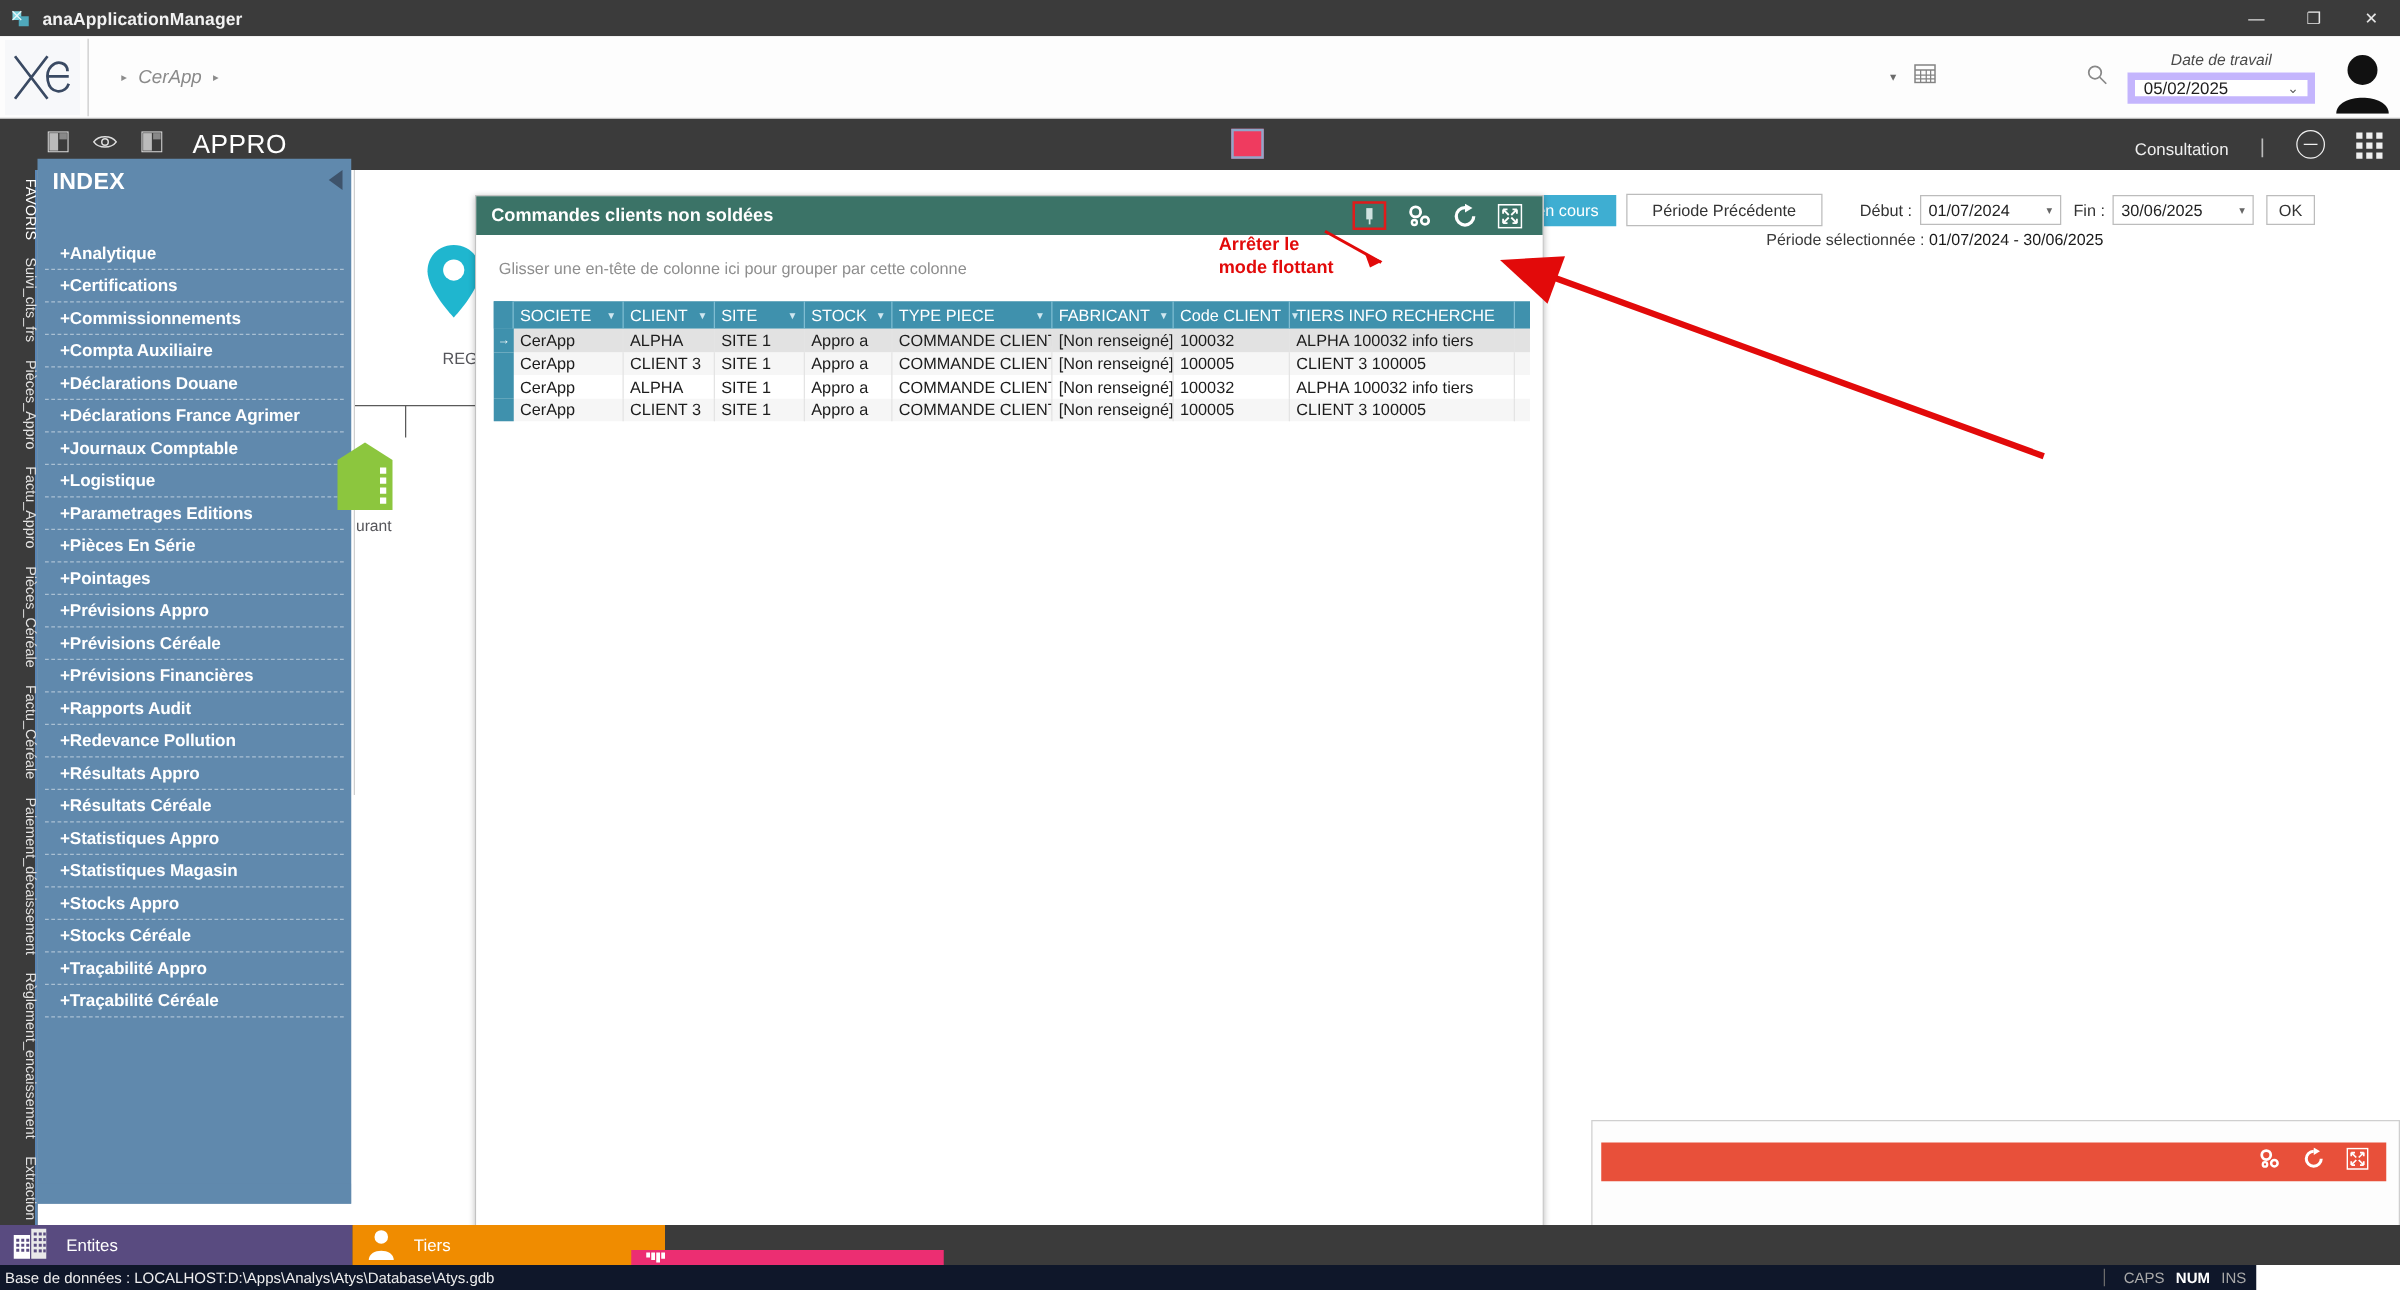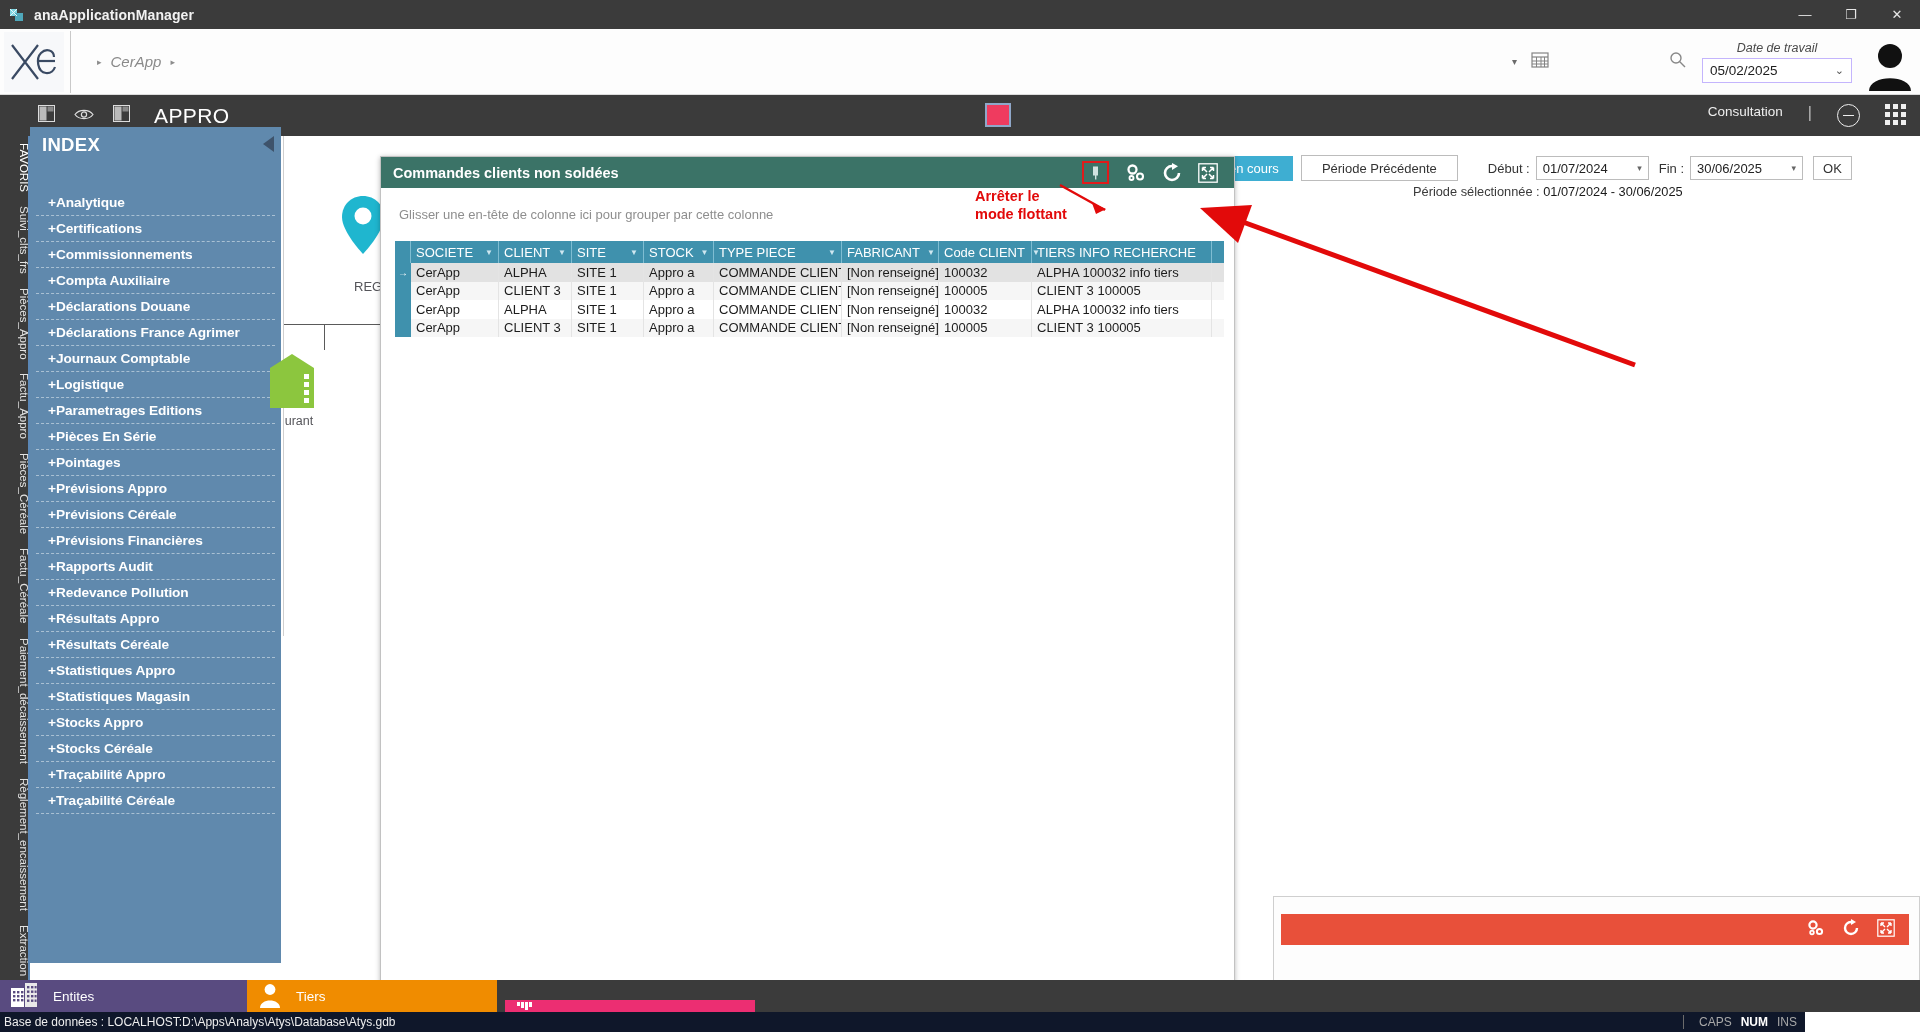--- a/index.html
+++ b/index.html
@@ -40,36 +40,36 @@
   .breadcrumb { display: flex; align-items: center; margin-left: 26px; gap: 9px; }
   .bc-arrow { color: #8c8c8c; font-size: 9px; }
   .bc-text { color: #8a8a8a; font-style: italic; font-size: 15px; }
   .hdr-right { margin-left: auto; display: flex; align-items: center; height: 66px; }
   .hdr-caret { color: #6b6b6b; font-size: 10px; margin-right: 14px; }
   .hdr-grid-icon { margin-right: 120px; opacity: .72; }
   .hdr-search { margin-right: 16px; opacity: .65; }
   .datework { display: flex; flex-direction: column; align-items: center; margin-right: 8px; }
   .datework-label { font-size: 12.5px; font-style: italic; color: #4a4a4a; margin-bottom: 3px; }
   .datework-box {
-    width: 150px; height: 25px; border: 1px solid #c4b5fd; background: #fff;
+    width: 150px; height: 25px; border: 6px solid #c4b5fd; background: #fff;
     display: flex; align-items: center; padding: 0 7px; font-size: 13.5px; color: #1d1d1d;
   }
   .datework-caret { margin-left: auto; color: #555; font-size: 11px; }
   .avatar-box { width: 60px; height: 58px; display: flex; align-items: flex-end; justify-content: center; }
 
   
   .appbar {
     position: absolute; left: 0; top: 95px; width: 1920px; height: 41px;
     background: #3b3b3b; display: flex; align-items: center; color: #fff;
   }
   .appbar-icons { display: flex; align-items: center; gap: 19px; margin-left: 38px; }
   .appbar-title { font-size: 21px; margin-left: 24px; letter-spacing: .4px; font-weight: 400; }
   .appbar-center { position: absolute; left: 985px; top: 8px; }
   .sq-badge { width: 26px; height: 24px; border: 2px solid #8fa7c9; background: #ef3b5f; }
-  .appbar-right { margin-left: auto; display: flex; align-items: flex-start; margin-right: 14px; gap: 25px; }
+  .appbar-right { margin-left: auto; display: flex; align-items: flex-end; margin-right: 14px; gap: 25px; }
   .consult-text { font-size: 13.5px; color: #efefef; }
   .consult-div { color: #bcbcbc; }
   .minus-circle {
     width: 23px; height: 23px; border: 1.6px solid #efefef; border-radius: 50%;
     display: flex; align-items: center; justify-content: center;
   }
   .minus-circle i { display: block; width: 11px; height: 1.7px; background: #efefef; }
   .dots-grid { display: grid; grid-template-columns: repeat(3, 5px); grid-gap: 3px; }
   .dots-grid i { width: 5px; height: 5px; background: #efefef; display: block; }
 
@@ -228,21 +228,21 @@
   .anno-svg { position: absolute; left: 0; top: 0; width: 1920px; height: 1032px; z-index: 55; pointer-events: none; }
 
   
   .botbar {
     position: absolute; left: 0; top: 980px; width: 1920px; height: 32px;
     display: flex; align-items: stretch; background: #3b3b3b;
   }
   .bot-tab {
     display: flex; align-items: center; padding: 0 10px; color: #fff; font-size: 13.5px;
   }
-  .bot-entites { width: 247px; background: #594b80; }
+  .bot-entites { width: 282px; background: #594b80; }
   .bot-tiers { width: 250px; background: #f08c00; }
   .bot-tab .bt-label { margin-left: 13px; }
   .pinkbar {
     position: absolute; left: 505px; top: 1000px; width: 250px; height: 12px;
     background: #ec2e72; display: flex; align-items: center;
   }
   .pinkbar .bars { display: flex; gap: 1.5px; margin-left: 12px; }
   .pinkbar .bars i { width: 2.5px; background: #fff; display: block; }
   .statusbar {
     position: absolute; left: 0; top: 1012px; width: 1805px; height: 20px;

